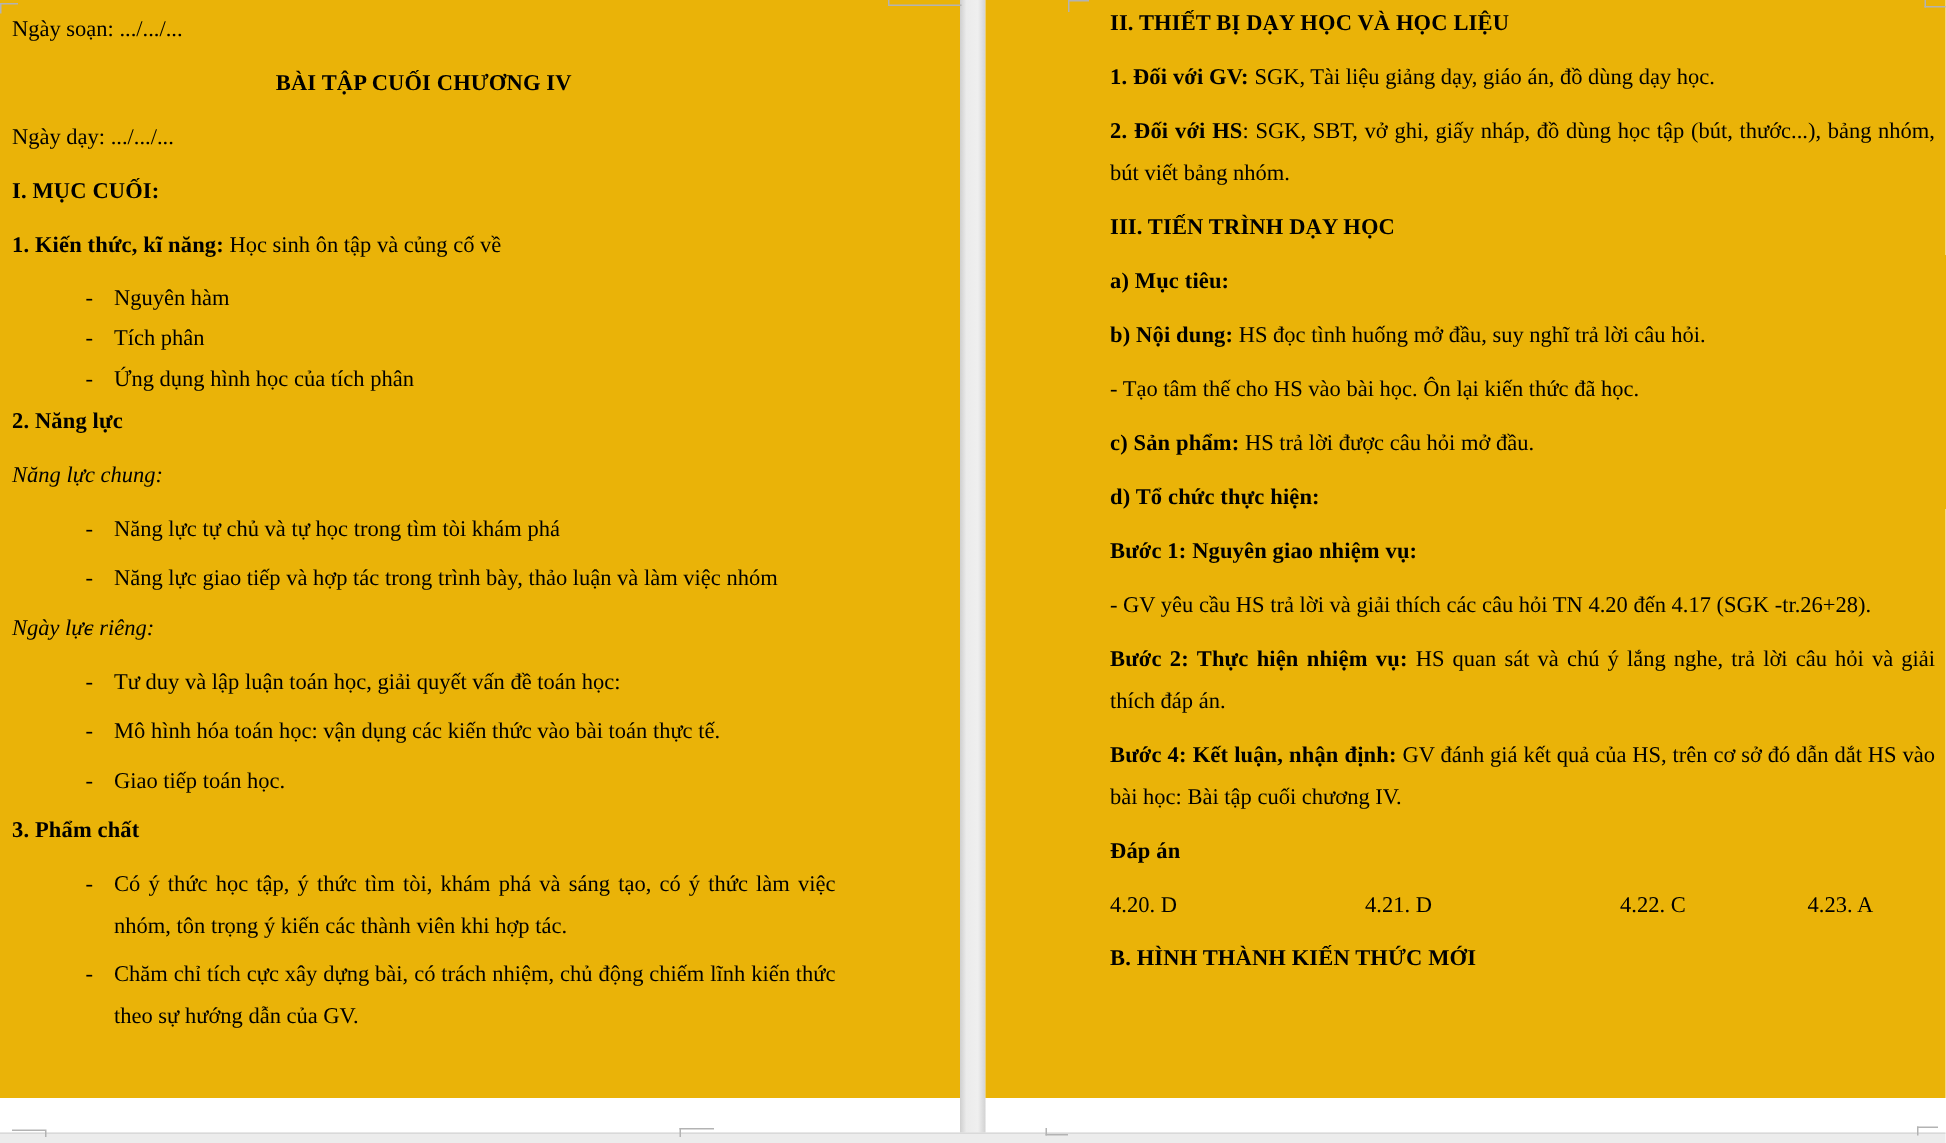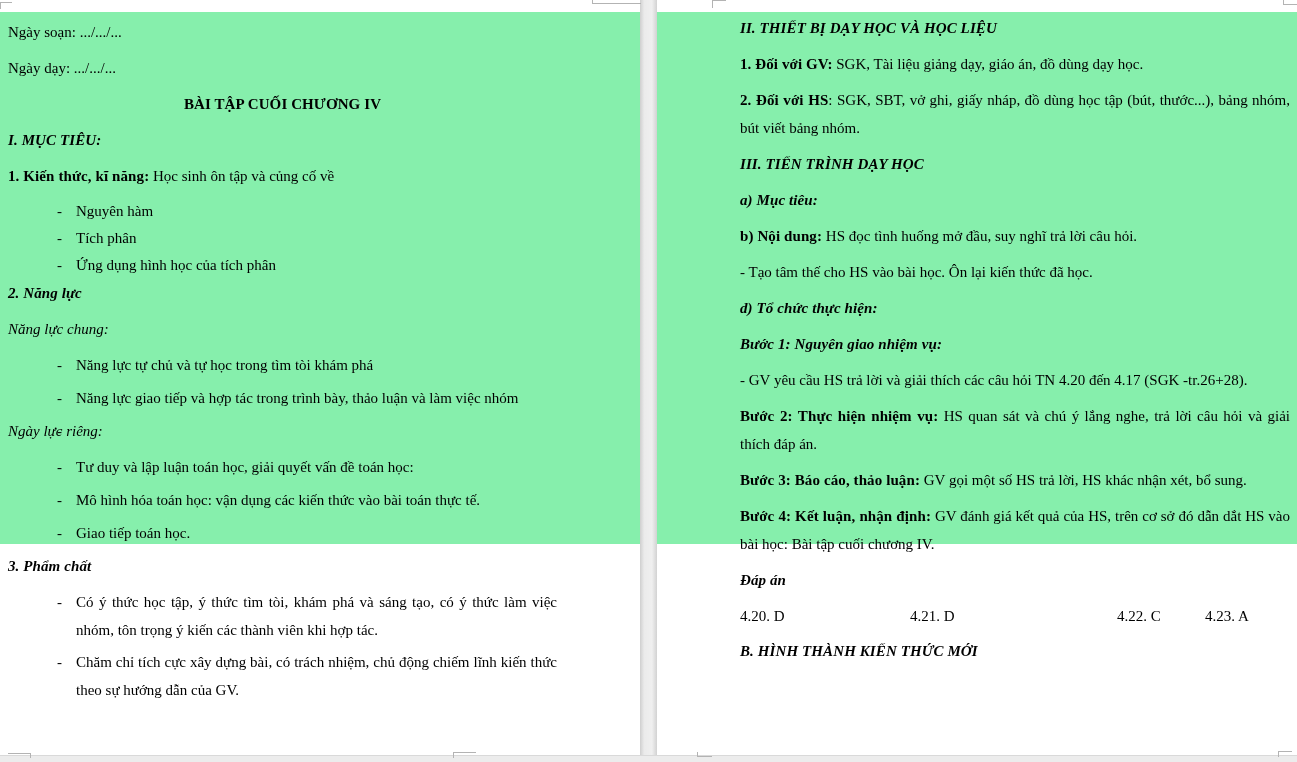--- a/index.html
+++ b/index.html
@@ -3,60 +3,60 @@
 <meta charset="utf-8">
 <style>
   html, body { margin:0; padding:0; }
   body {
     width:1297px; height:762px; overflow:hidden; position:relative;
     background:#ffffff;
     font-family:"Liberation Serif","DejaVu Serif",serif;
     font-size:15px; color:#000;
   }
   .page {
-    position:absolute; top:12px; height:532px; background:#86efac; box-sizing:border-box;
+    position:absolute; top:0; height:732px; background:#eab308; box-sizing:border-box;
   }
   #left-page  { left:0;   width:640px; padding:6px 83px 0 8px; }
   #right-page { left:657px; width:640px; padding:2px 7px 0 83px; }
   #page-gap {
     position:absolute; left:640px; top:0; width:17px; height:756px;
     background:linear-gradient(to right,#cfcfcf 0%,#ebebeb 25%,#efefef 70%,#d2d2d2 100%);
   }
   #bottom-strip {
     position:absolute; left:0; top:755px; width:1297px; height:7px;
     background:#ececec; border-top:1px solid #d9d9d9; box-sizing:border-box;
   }
   .para { margin:0 0 8px 0; line-height:28px; }
   .plain {}
   .title { font-weight:bold; text-align:center; margin-top:4px; }
-  .heading { font-weight:bold;font-style:italic; }
+  .heading { font-weight:bold; }
   .heading-italic { font-weight:normal; font-style:italic; }
   .lead b, .lead-justify b, .heading, .title { letter-spacing:0.1px; }
   .lead-justify { text-align:justify; }
   .bullet, .bullet-tight, .bullet-justify { position:relative; padding-left:68px; }
   .bullet .dash, .bullet-tight .dash, .bullet-justify .dash { position:absolute; left:49px; top:0; }
   .bullet { margin-bottom:5px; }
   .bullet-tight { line-height:27px; margin-bottom:0; }
   .bullet-justify { text-align:justify; margin-bottom:4px; }
   .answers { position:relative; height:28px; margin-bottom:7px; }
   .answers span { position:absolute; top:0; white-space:nowrap; }
   .answers span:nth-child(1){ left:0; }
   .answers span:nth-child(2){ left:170px; }
-  .answers span:nth-child(3){ left:340px;margin-left:37px; }
+  .answers span:nth-child(3){ left:340px; }
   .answers span:nth-child(4){ left:465px; }
   .crop { position:absolute; background:#b3b3b3; }
 </style>
 </head>
 <body>
 
 <div id="left-page" class="page">
     <div class="para plain">Ngày soạn: .../.../...</div>
+    <div class="para title">BÀI TẬP CUỐI CHƯƠNG IV</div>
     <div class="para plain">Ngày dạy: .../.../...</div>
-    <div class="para title">BÀI TẬP CUỐI CHƯƠNG IV</div>
-    <div class="para heading">I. MỤC TIÊU:</div>
+    <div class="para heading">I. MỤC CUỐI:</div>
     <div class="para lead"><b>1. Kiến thức, kĩ năng:</b><span>  Học sinh ôn tập và củng cố về</span></div>
     <div class="para bullet-tight"><span class="dash">-</span><span>Nguyên hàm</span></div>
     <div class="para bullet-tight"><span class="dash">-</span><span>Tích phân</span></div>
     <div class="para bullet-tight"><span class="dash">-</span><span>Ứng dụng hình học của tích phân</span></div>
     <div class="para heading">2. Năng lực</div>
     <div class="para heading-italic">Năng lực chung:</div>
     <div class="para bullet"><span class="dash">-</span><span>Năng lực tự chủ và tự học trong tìm tòi khám phá</span></div>
     <div class="para bullet"><span class="dash">-</span><span>Năng lực giao tiếp và hợp tác trong trình bày, thảo luận và làm việc nhóm</span></div>
     <div class="para bullet"><span class="dash">-</span></div>
     <div class="para heading-italic">Ngày lực riêng:</div>
@@ -69,25 +69,25 @@
   </div>
 <div id="page-gap"></div>
 <div id="right-page" class="page">
     <div class="para heading">II. THIẾT BỊ DẠY HỌC VÀ HỌC LIỆU</div>
     <div class="para lead"><b>1. Đối với GV:</b><span>  SGK, Tài liệu giảng dạy, giáo án, đồ dùng dạy học.</span></div>
     <div class="para lead-justify"><b>2. Đối với HS</b><span>: SGK, SBT, vở ghi, giấy nháp, đồ dùng học tập (bút, thước...), bảng nhóm, bút viết bảng nhóm.</span></div>
     <div class="para heading">III. TIẾN TRÌNH DẠY HỌC</div>
     <div class="para heading">a) Mục tiêu:</div>
     <div class="para lead"><b>b) Nội dung:</b><span> HS đọc tình huống mở đầu, suy nghĩ trả lời câu hỏi.</span></div>
     <div class="para plain">- Tạo tâm thế cho HS vào bài học. Ôn lại kiến thức đã học.</div>
+    <div class="para lead"><b>c) Sản phẩm:</b><span> HS trả lời được câu hỏi mở đầu.</span></div>
     <div class="para heading">d) Tổ chức thực hiện:</div>
     <div class="para heading">Bước 1: Nguyên giao nhiệm vụ:</div>
     <div class="para plain">- GV yêu cầu HS trả lời và giải thích các câu hỏi TN 4.20 đến 4.17 (SGK -tr.26+28).</div>
     <div class="para lead-justify"><b>Bước 2: Thực hiện nhiệm vụ:</b><span> HS quan sát và chú ý lắng nghe, trả lời câu hỏi và giải thích đáp án.</span></div>
-    <div class="para lead"><b>Bước 3: Báo cáo, thảo luận:</b><span> GV gọi một số HS trả lời, HS khác nhận xét, bổ sung.</span></div>
     <div class="para lead-justify"><b>Bước 4: Kết luận, nhận định:</b><span> GV đánh giá kết quả của HS, trên cơ sở đó dẫn dắt HS vào bài học: Bài tập cuối chương IV.</span></div>
     <div class="para heading">Đáp án</div>
     <div class="para answers">
       <span>4.20. D</span>
       <span>4.21. D</span>
       <span>4.22. C</span>
       <span>4.23. A</span>
     </div>
     <div class="para heading">B. HÌNH THÀNH KIẾN THỨC MỚI</div>
   </div>

